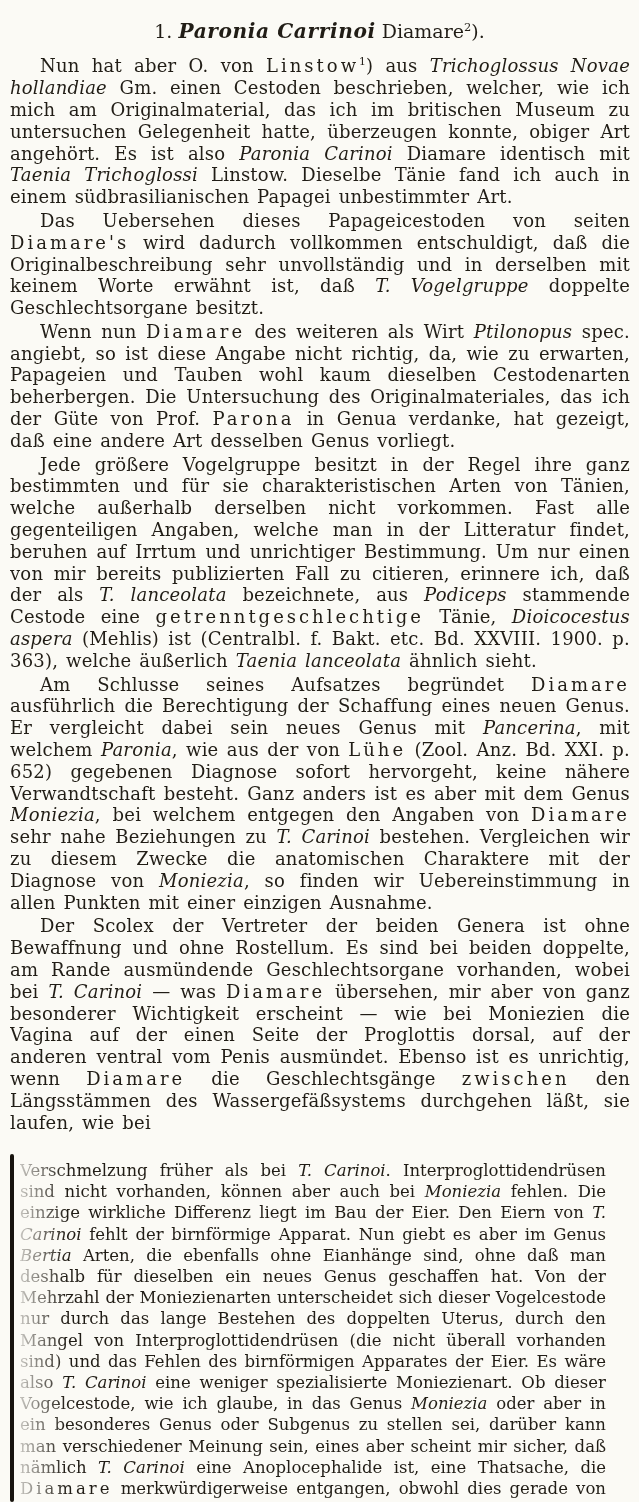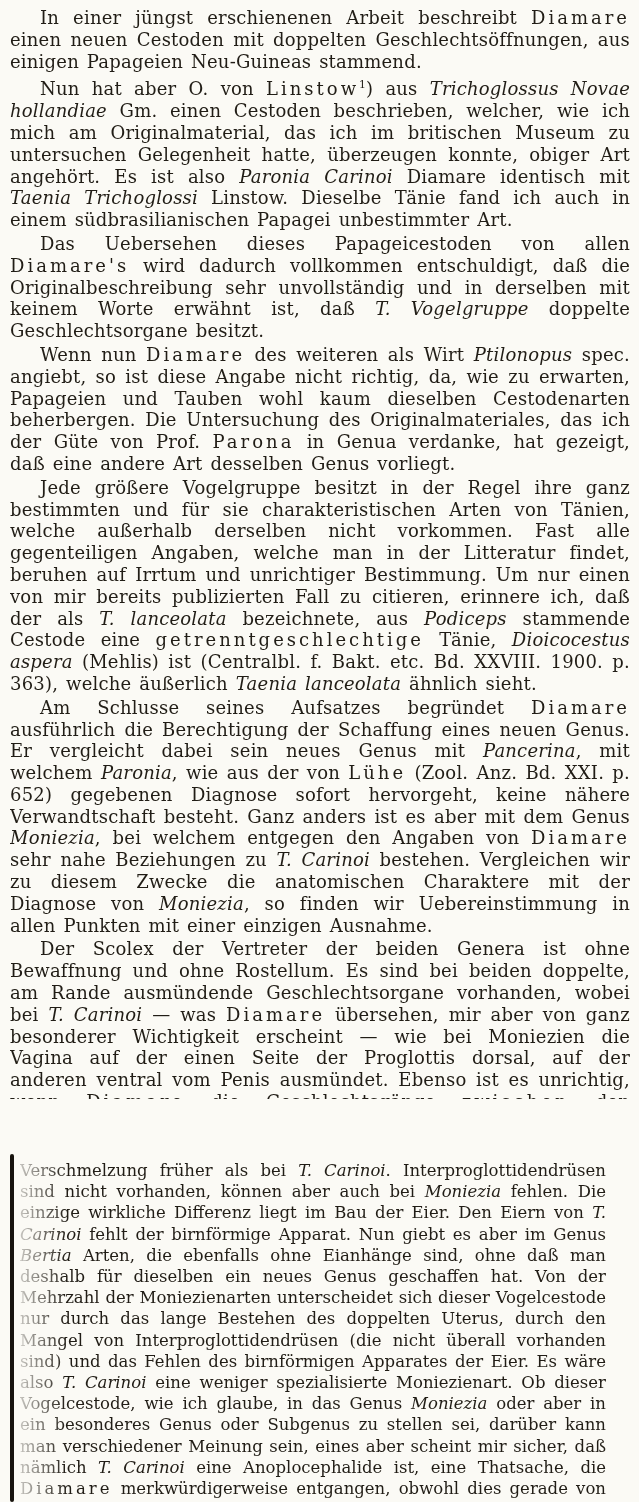--- a/index.html
+++ b/index.html
@@ -32,24 +32,26 @@
   .edge-fade{
     position:absolute;left:16px;top:1156px;width:50px;height:346px;z-index:2;
     background:linear-gradient(90deg, rgba(251,250,245,0.82), rgba(251,250,245,0));
     pointer-events:none;
   }
 </style>
 </head>
 <body>
 
 <div class="page">
+  <div class="title-block">
+      <p><span>1. </span><span class="seg-bi">Paronia Carrinoi</span><span> Diamare</span><span class="seg-sup">2</span><span>).</span></p>
+    </div>
   <div class="main-block">
-      <p><span>In einer jüngst erschienenen Arbeit beschreibt </span><span class="seg-sp">Diamare</span><span> einen neuen Cestoden mit doppelten Geschlechtsöffnungen, aus einigen Papageien Neu-Guineas stammend.</span></p>
       <p><span>Nun hat aber O. von </span><span class="seg-sp">Linstow</span><span class="seg-sup">1</span><span>) aus </span><span class="seg-i">Trichoglossus Novae hollandiae</span><span> Gm. einen Cestoden beschrieben, welcher, wie ich mich am Originalmaterial, das ich im britischen Museum zu untersuchen Gelegenheit hatte, überzeugen konnte, obiger Art angehört. Es ist also </span><span class="seg-i">Paronia Carinoi</span><span> Diamare identisch mit </span><span class="seg-i">Taenia Trichoglossi</span><span> Linstow. Dieselbe Tänie fand ich auch in einem südbrasilianischen Papagei unbestimmter Art.</span></p>
-      <p><span>Das Uebersehen dieses Papageicestoden von allen </span><span class="seg-sp">Diamare's</span><span> wird dadurch vollkommen entschuldigt, daß die Originalbeschreibung sehr unvollständig und in derselben mit keinem Worte erwähnt ist, daß </span><span class="seg-i">T. Vogelgruppe</span><span> doppelte Geschlechtsorgane besitzt.</span></p>
+      <p><span>Das Uebersehen dieses Papageicestoden von seiten </span><span class="seg-sp">Diamare's</span><span> wird dadurch vollkommen entschuldigt, daß die Originalbeschreibung sehr unvollständig und in derselben mit keinem Worte erwähnt ist, daß </span><span class="seg-i">T. Vogelgruppe</span><span> doppelte Geschlechtsorgane besitzt.</span></p>
       <p><span>Wenn nun </span><span class="seg-sp">Diamare</span><span> des weiteren als Wirt </span><span class="seg-i">Ptilonopus</span><span> spec. angiebt, so ist diese Angabe nicht richtig, da, wie zu erwarten, Papageien und Tauben wohl kaum dieselben Cestodenarten beherbergen. Die Untersuchung des Originalmateriales, das ich der Güte von Prof. </span><span class="seg-sp">Parona</span><span> in Genua verdanke, hat gezeigt, daß eine andere Art desselben Genus vorliegt.</span></p>
       <p><span>Jede größere Vogelgruppe besitzt in der Regel ihre ganz bestimmten und für sie charakteristischen Arten von Tänien, welche außerhalb derselben nicht vorkommen. Fast alle gegenteiligen Angaben, welche man in der Litteratur findet, beruhen auf Irrtum und unrichtiger Bestimmung. Um nur einen von mir bereits publizierten Fall zu citieren, erinnere ich, daß der als </span><span class="seg-i">T. lanceolata</span><span> bezeichnete, aus </span><span class="seg-i">Podiceps</span><span> stammende Cestode eine </span><span class="seg-sp">getrenntgeschlechtige</span><span> Tänie, </span><span class="seg-i">Dioicocestus aspera</span><span> (Mehlis) ist (Centralbl. f. Bakt. etc. Bd. XXVIII. 1900. p. 363), welche äußerlich </span><span class="seg-i">Taenia lanceolata</span><span> ähnlich sieht.</span></p>
       <p><span>Am Schlusse seines Aufsatzes begründet </span><span class="seg-sp">Diamare</span><span> ausführlich die Berechtigung der Schaffung eines neuen Genus.  Er vergleicht dabei sein neues Genus mit </span><span class="seg-i">Pancerina</span><span>, mit welchem </span><span class="seg-i">Paronia</span><span>, wie aus der von </span><span class="seg-sp">Lühe</span><span> (Zool. Anz. Bd. XXI. p. 652) gegebenen Diagnose sofort hervorgeht, keine nähere Verwandtschaft besteht.  Ganz anders ist es aber mit dem Genus </span><span class="seg-i">Moniezia</span><span>, bei welchem entgegen den Angaben von </span><span class="seg-sp">Diamare</span><span> sehr nahe Beziehungen zu </span><span class="seg-i">T. Carinoi</span><span> bestehen.  Vergleichen wir zu diesem Zwecke die anatomischen Charaktere mit der Diagnose von </span><span class="seg-i">Moniezia</span><span>, so finden wir Uebereinstimmung in allen Punkten mit einer einzigen Ausnahme.</span></p>
       <p><span>Der Scolex der Vertreter der beiden Genera ist ohne Bewaffnung und ohne Rostellum.  Es sind bei beiden doppelte, am Rande ausmündende Geschlechtsorgane vorhanden, wobei bei </span><span class="seg-i">T. Carinoi</span><span> — was </span><span class="seg-sp">Diamare</span><span> übersehen, mir aber von ganz besonderer Wichtigkeit erscheint — wie bei Moniezien die Vagina auf der einen Seite der Proglottis dorsal, auf der anderen ventral vom Penis ausmündet.  Ebenso ist es unrichtig, wenn </span><span class="seg-sp">Diamare</span><span> die Geschlechtsgänge </span><span class="seg-sp">zwischen</span><span> den Längsstämmen des Wassergefäßsystems durchgehen läßt, sie laufen, wie bei </span></p>
     </div>
   <div class="margin-rule"></div>
   <div class="continuation-block">
       <p><span>Verschmelzung früher als bei </span><span class="seg-i">T. Carinoi</span><span>.  Interproglottidendrüsen sind nicht vorhanden, können aber auch bei </span><span class="seg-i">Moniezia</span><span> fehlen.  Die einzige wirkliche Differenz liegt im Bau der Eier.  Den Eiern von </span><span class="seg-i">T. Carinoi</span><span> fehlt der birnförmige Apparat.  Nun giebt es aber im Genus </span><span class="seg-i">Bertia</span><span> Arten, die ebenfalls ohne Eianhänge sind, ohne daß man deshalb für dieselben ein neues Genus geschaffen hat.  Von der Mehrzahl der Moniezienarten unterscheidet sich dieser Vogelcestode nur durch das lange Bestehen des doppelten Uterus, durch den Mangel von Interproglottidendrüsen (die nicht überall vorhanden sind) und das Fehlen des birnförmigen Apparates der Eier.  Es wäre also </span><span class="seg-i">T. Carinoi</span><span> eine weniger spezialisierte Moniezienart.  Ob dieser Vogelcestode, wie ich glaube, in das Genus </span><span class="seg-i">Moniezia</span><span> oder aber in ein besonderes Genus oder Subgenus zu stellen sei, darüber kann man verschiedener Meinung sein, eines aber scheint mir sicher, daß nämlich </span><span class="seg-i">T. Carinoi</span><span> eine Anoplocephalide ist, eine Thatsache, die </span><span class="seg-sp">Diamare</span><span> merkwürdigerweise entgangen, obwohl dies gerade von ganz besonderem Interesse ist.</span></p>
     </div>
   <div class="edge-fade"></div>

